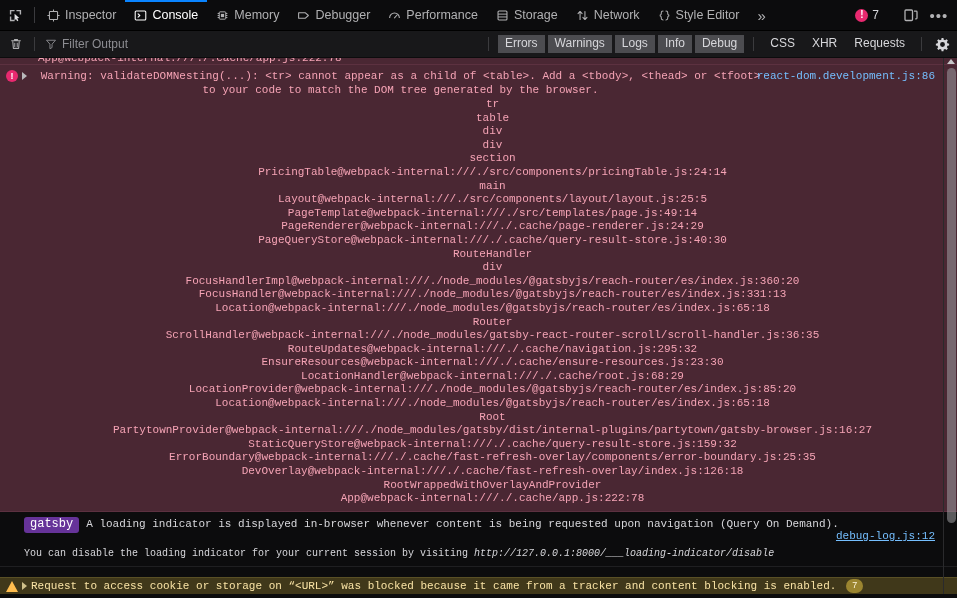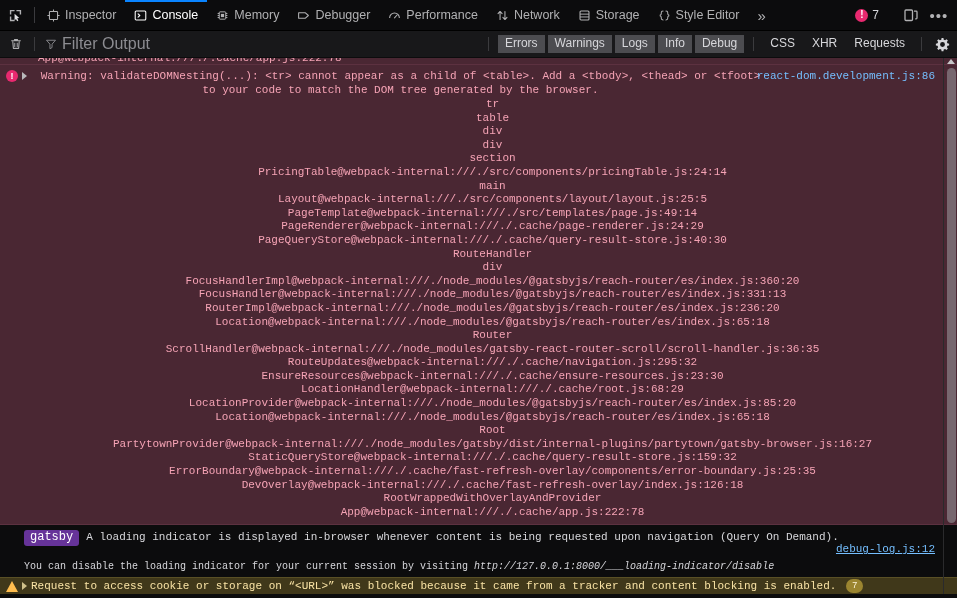--- a/index.html
+++ b/index.html
@@ -75,21 +75,21 @@
     width: 24px; height: 22px; display: flex;
     align-items: center; justify-content: center; cursor: pointer;
   }
   .fb-sep { width: 1px; height: 14px; background: #3b3b3e; margin: 0 6px; }
   .filter-input-wrap {
     display: flex; align-items: center; gap: 5px;
     flex: 1 1 auto; height: 19px; padding: 0 4px;
   }
   .filter-input {
     background: transparent; border: none; outline: none;
-    color: #b1b1b3; font-size: 16px; width: 100%;
+    color: #b1b1b3; font-size: 12px; width: 100%;
     font-family: "Liberation Sans", sans-serif;
   }
   .filter-input::placeholder { color: #8d8d92; }
   .fb-right { display: flex; align-items: center; gap: 3px; }
   .pill {
     font-size: 12px; color: #d7d7db; padding: 2px 7px 3px;
     border-radius: 0; cursor: pointer; line-height: 1.1;
     white-space: nowrap;
   }
   .pill.on { background: #4c4c50; }
@@ -303,35 +303,35 @@
             <path d="M2 11 a6 6 0 1 1 12 0" fill="none" stroke="#b1b1b3" stroke-width="1.3"></path>
             <path d="M8 11 l3.2 -3.6" stroke="#b1b1b3" stroke-width="1.3" stroke-linecap="round"></path>
           </svg>
         </span>
         <span>Performance</span>
       </div>
 
       <div class="tab">
         <span class="ic">
           <svg width="13" height="13" viewBox="0 0 16 16">
+            <rect x="2.5" y="2.5" width="11" height="11" rx="1.2" fill="none" stroke="#b1b1b3" stroke-width="1.3"></rect>
+            <path d="M2.5 6.3 h11 M2.5 9.8 h11" stroke="#b1b1b3" stroke-width="1.2"></path>
+          </svg>
+        </span>
+        <span>Storage</span>
+      </div>
+
+      <div class="tab">
+        <span class="ic">
+          <svg width="13" height="13" viewBox="0 0 16 16">
             <path d="M5 13 v-10 M5 3 l-2.5 2.8 M5 3 l2.5 2.8" fill="none" stroke="#b1b1b3" stroke-width="1.3" stroke-linecap="round" stroke-linejoin="round"></path>
             <path d="M11 3 v10 M11 13 l-2.5 -2.8 M11 13 l2.5 -2.8" fill="none" stroke="#b1b1b3" stroke-width="1.3" stroke-linecap="round" stroke-linejoin="round"></path>
           </svg>
         </span>
         <span>Network</span>
-      </div>
-
-      <div class="tab">
-        <span class="ic">
-          <svg width="13" height="13" viewBox="0 0 16 16">
-            <rect x="2.5" y="2.5" width="11" height="11" rx="1.2" fill="none" stroke="#b1b1b3" stroke-width="1.3"></rect>
-            <path d="M2.5 6.3 h11 M2.5 9.8 h11" stroke="#b1b1b3" stroke-width="1.2"></path>
-          </svg>
-        </span>
-        <span>Storage</span>
       </div>
 
       <div class="tab">
         <span class="ic">
           <svg width="13" height="13" viewBox="0 0 16 16">
             <path d="M6.2 2.5 q-2.2 0 -2.2 2 v1.4 q0 1.3 -1.3 1.6 v1 q1.3 .3 1.3 1.6 v1.4 q0 2 2.2 2" fill="none" stroke="#b1b1b3" stroke-width="1.25" stroke-linecap="round"></path>
             <path d="M9.8 2.5 q2.2 0 2.2 2 v1.4 q0 1.3 1.3 1.6 v1 q-1.3 .3 -1.3 1.6 v1.4 q0 2 -2.2 2" fill="none" stroke="#b1b1b3" stroke-width="1.25" stroke-linecap="round"></path>
           </svg>
         </span>
         <span>Style Editor</span>
@@ -432,21 +432,20 @@
           <div class="stack-line">PricingTable@webpack-internal:///./src/components/pricingTable.js:24:14</div>
           <div class="stack-line">main</div>
           <div class="stack-line">Layout@webpack-internal:///./src/components/layout/layout.js:25:5</div>
           <div class="stack-line">PageTemplate@webpack-internal:///./src/templates/page.js:49:14</div>
           <div class="stack-line">PageRenderer@webpack-internal:///./.cache/page-renderer.js:24:29</div>
           <div class="stack-line">PageQueryStore@webpack-internal:///./.cache/query-result-store.js:40:30</div>
           <div class="stack-line">RouteHandler</div>
           <div class="stack-line">div</div>
           <div class="stack-line">FocusHandlerImpl@webpack-internal:///./node_modules/@gatsbyjs/reach-router/es/index.js:360:20</div>
           <div class="stack-line">FocusHandler@webpack-internal:///./node_modules/@gatsbyjs/reach-router/es/index.js:331:13</div>
-          <div class="stack-line">RouterImpl@webpack-internal:///./node_modules/@gatsbyjs/reach-router/es/index.js:236:20</div>
           <div class="stack-line">Location@webpack-internal:///./node_modules/@gatsbyjs/reach-router/es/index.js:65:18</div>
           <div class="stack-line">Router</div>
           <div class="stack-line">ScrollHandler@webpack-internal:///./node_modules/gatsby-react-router-scroll/scroll-handler.js:36:35</div>
           <div class="stack-line">RouteUpdates@webpack-internal:///./.cache/navigation.js:295:32</div>
           <div class="stack-line">EnsureResources@webpack-internal:///./.cache/ensure-resources.js:23:30</div>
           <div class="stack-line">LocationHandler@webpack-internal:///./.cache/root.js:68:29</div>
           <div class="stack-line">LocationProvider@webpack-internal:///./node_modules/@gatsbyjs/reach-router/es/index.js:85:20</div>
           <div class="stack-line">Location@webpack-internal:///./node_modules/@gatsbyjs/reach-router/es/index.js:65:18</div>
           <div class="stack-line">Root</div>
           <div class="stack-line">PartytownProvider@webpack-internal:///./node_modules/gatsby/dist/internal-plugins/partytown/gatsby-browser.js:16:27</div>

